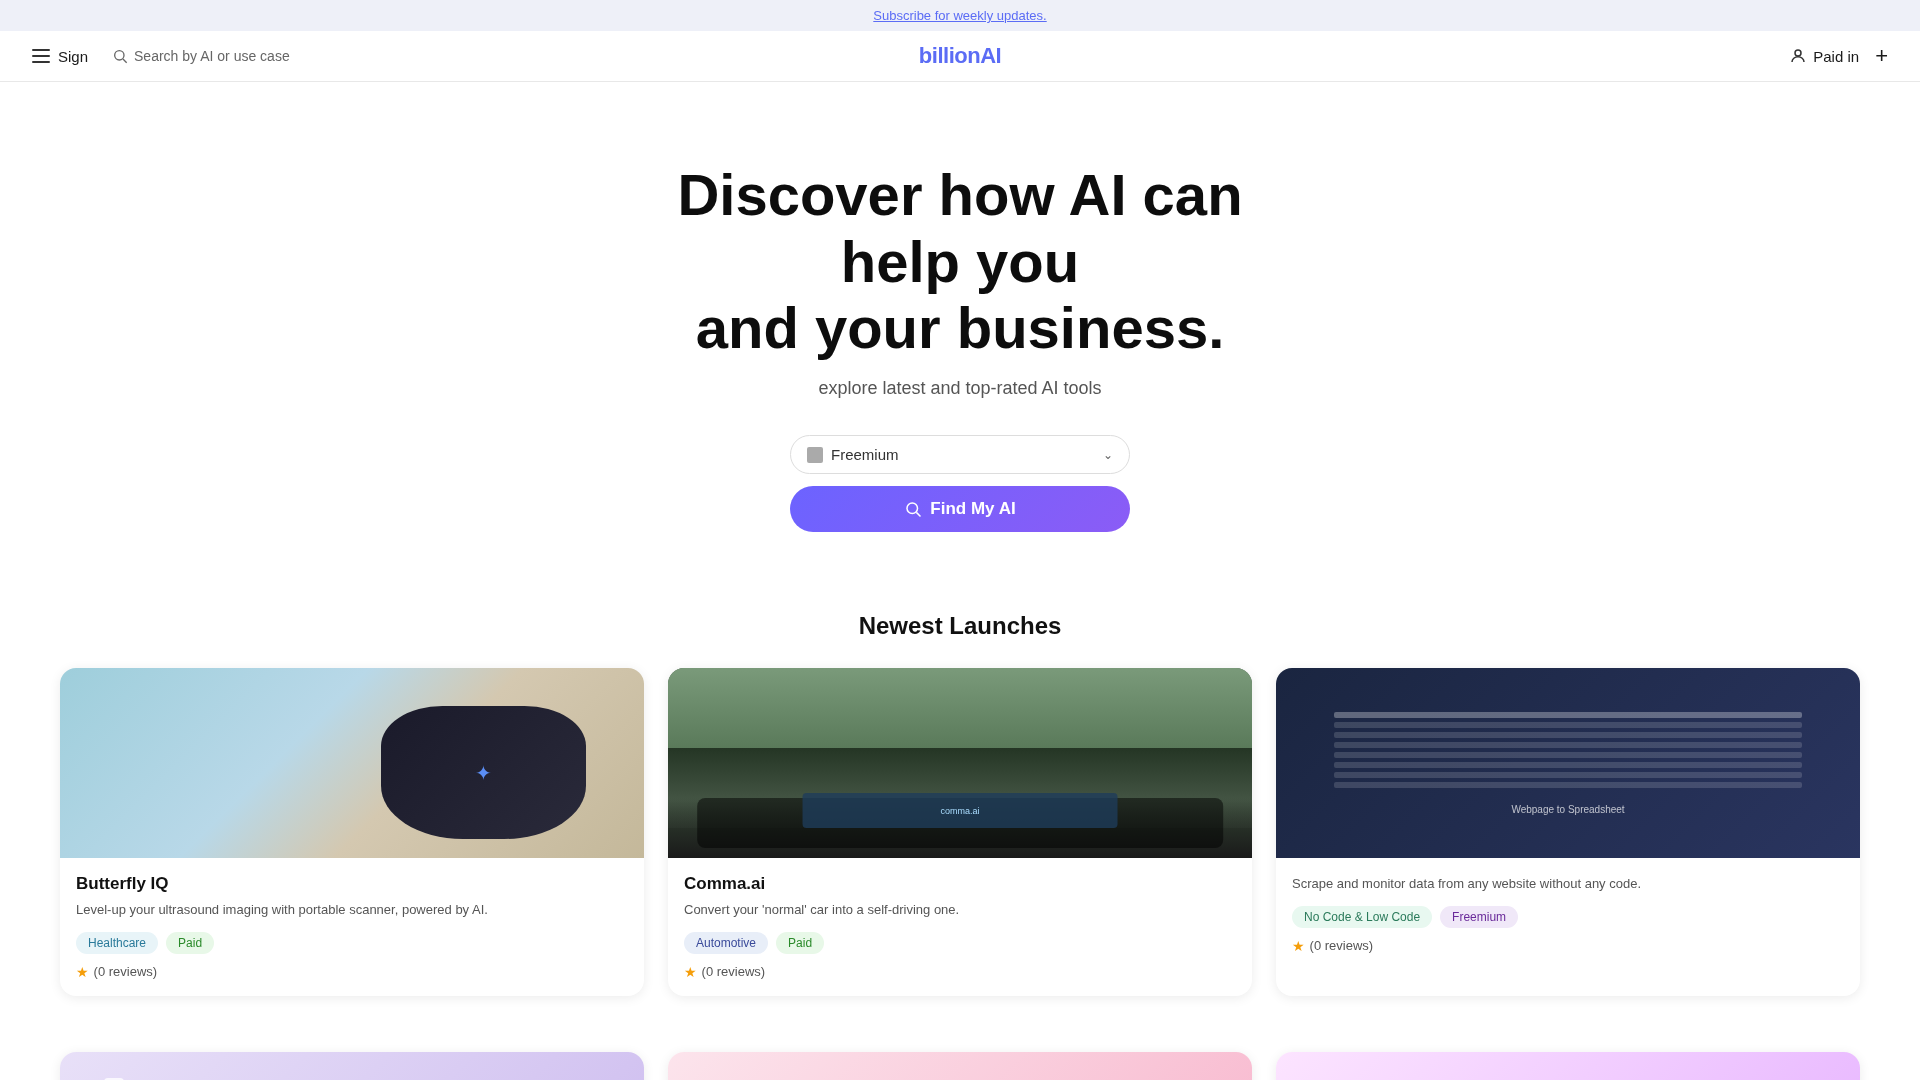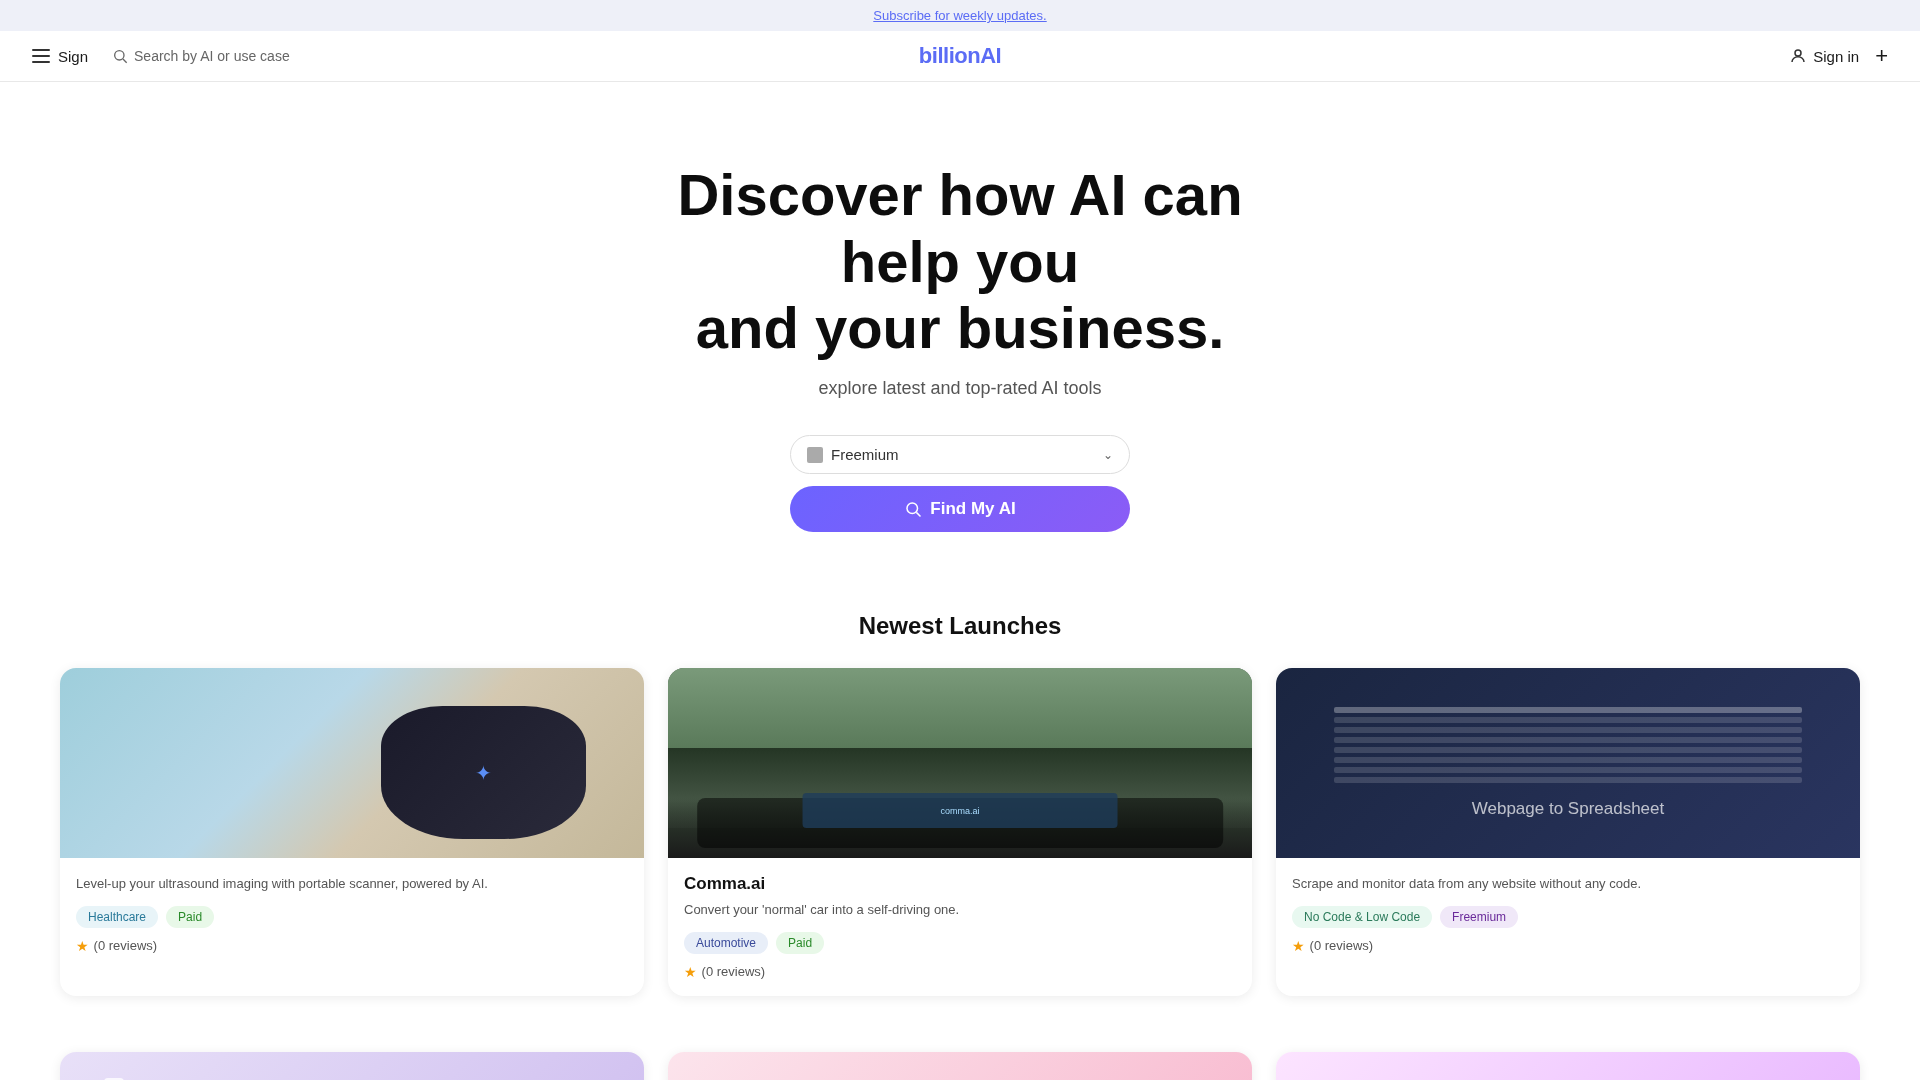--- a/index.html
+++ b/index.html
@@ -204,21 +204,21 @@
     }
     .spreadsheet-row {
       height: 6px;
       background: rgba(255,255,255,0.15);
       margin-bottom: 4px;
       border-radius: 2px;
     }
     .spreadsheet-row.header { background: rgba(255,255,255,0.3); }
     .browse-label {
       color: rgba(255,255,255,0.7);
-      font-size: 17px;
+      font-size: 10px;
       margin-top: 12px;
     }
     .card-body {
       padding: 16px;
     }
     .card-title {
       font-size: 17px;
       font-weight: 700;
       margin-bottom: 6px;
       color: #111;
@@ -437,21 +437,21 @@
   <div class="nav-logo">
     <span>billion</span><span>AI</span>
   </div>
 
   <div class="nav-right">
     <div class="nav-signin">
       <svg class="user-icon" viewBox="0 0 24 24">
         <circle cx="12" cy="8" r="4"></circle>
           <path d="M4 20c0-4 3.6-7 8-7s8 3 8 7"></path>
       </svg>
-      <span>Sign in</span>
+      <span>Paid in</span>
     </div>
     <div class="nav-plus">+</div>
   </div>
 </nav>
 
 <section class="hero">
   <h1>
     <span>Discover how AI can help you</span><br>
     <span>and your business.</span>
   </h1>
@@ -479,20 +479,21 @@
   <h2 class="launches-title">Newest Launches</h2>
   <div class="cards-grid">
 
     <div class="card">
       <div class="card-img-placeholder butterfly-img img-butterfly">
         <div class="butterfly-overlay">
           <span class="butterfly-logo">✦</span>
         </div>
       </div>
       <div class="card-body">
+        <div class="card-title">Butterfly IQ</div>
         <div class="card-desc">Level-up your ultrasound imaging with portable scanner, powered by AI.</div>
         <div class="tags">
           <span class="tag tag-healthcare">Healthcare</span>
           <span class="tag tag-paid">Paid</span>
         </div>
         <div class="reviews">
           <span class="star">★</span>
           <span>(0 reviews)</span>
         </div>
       </div>

